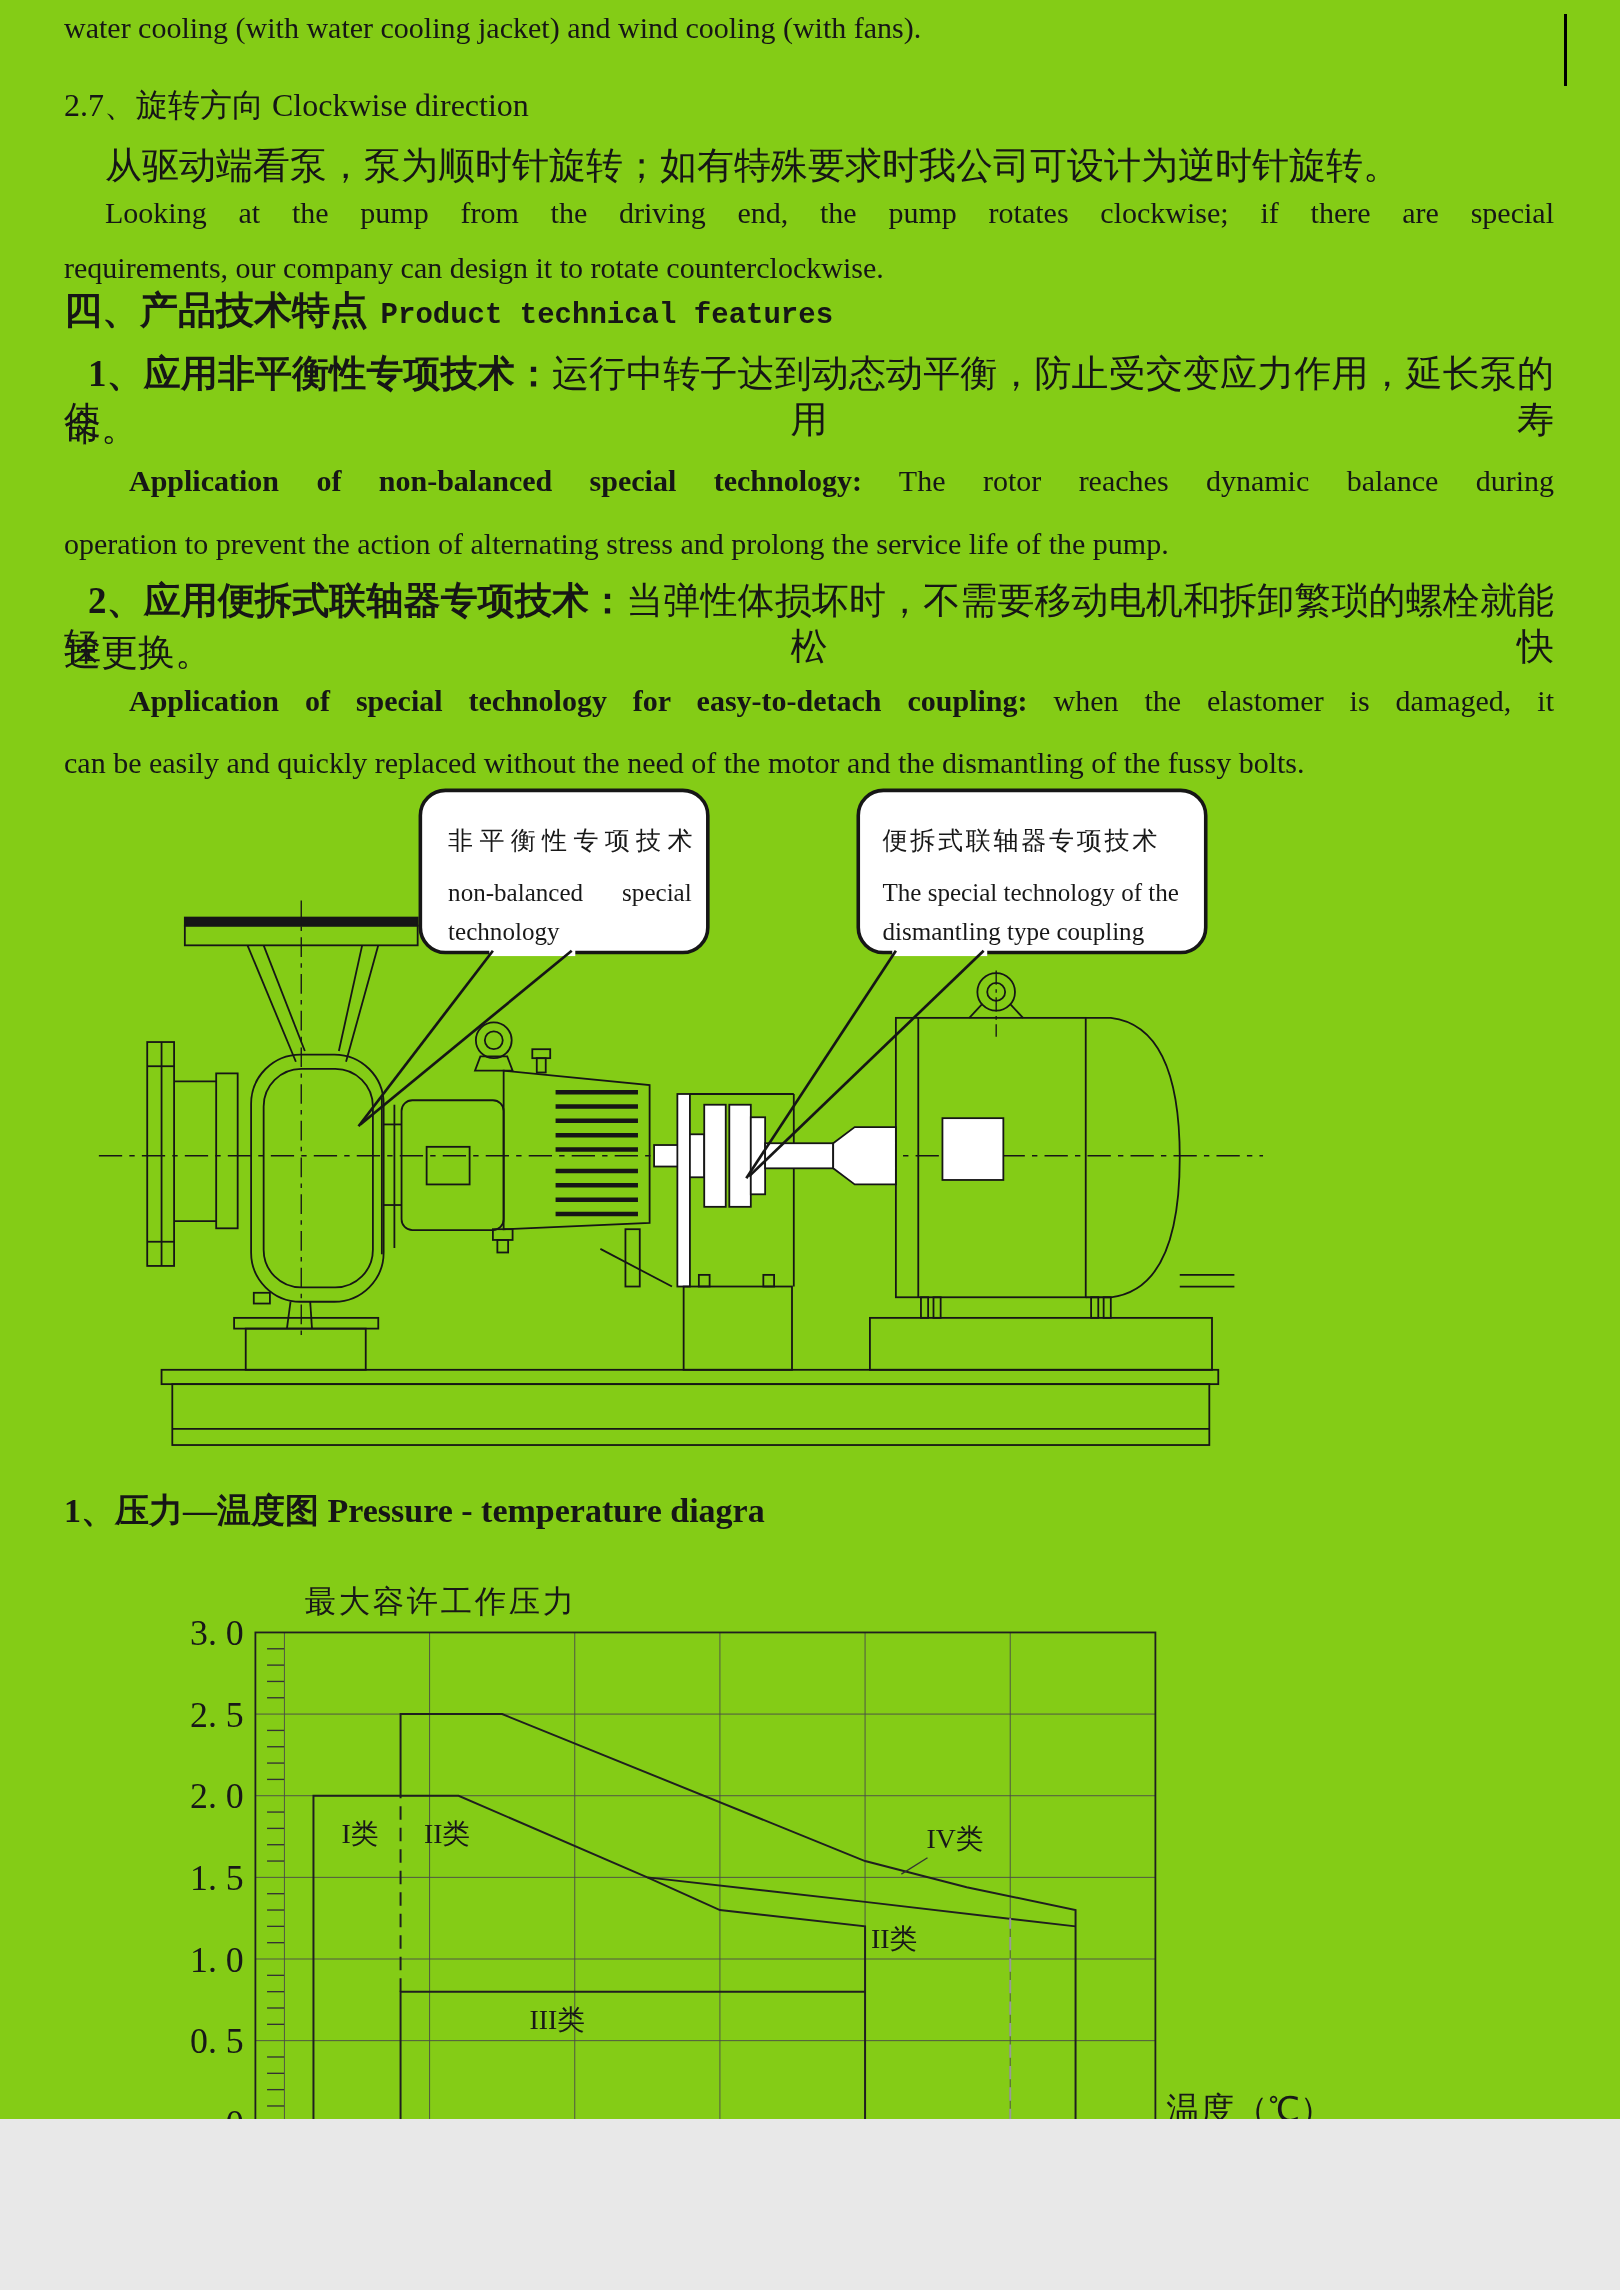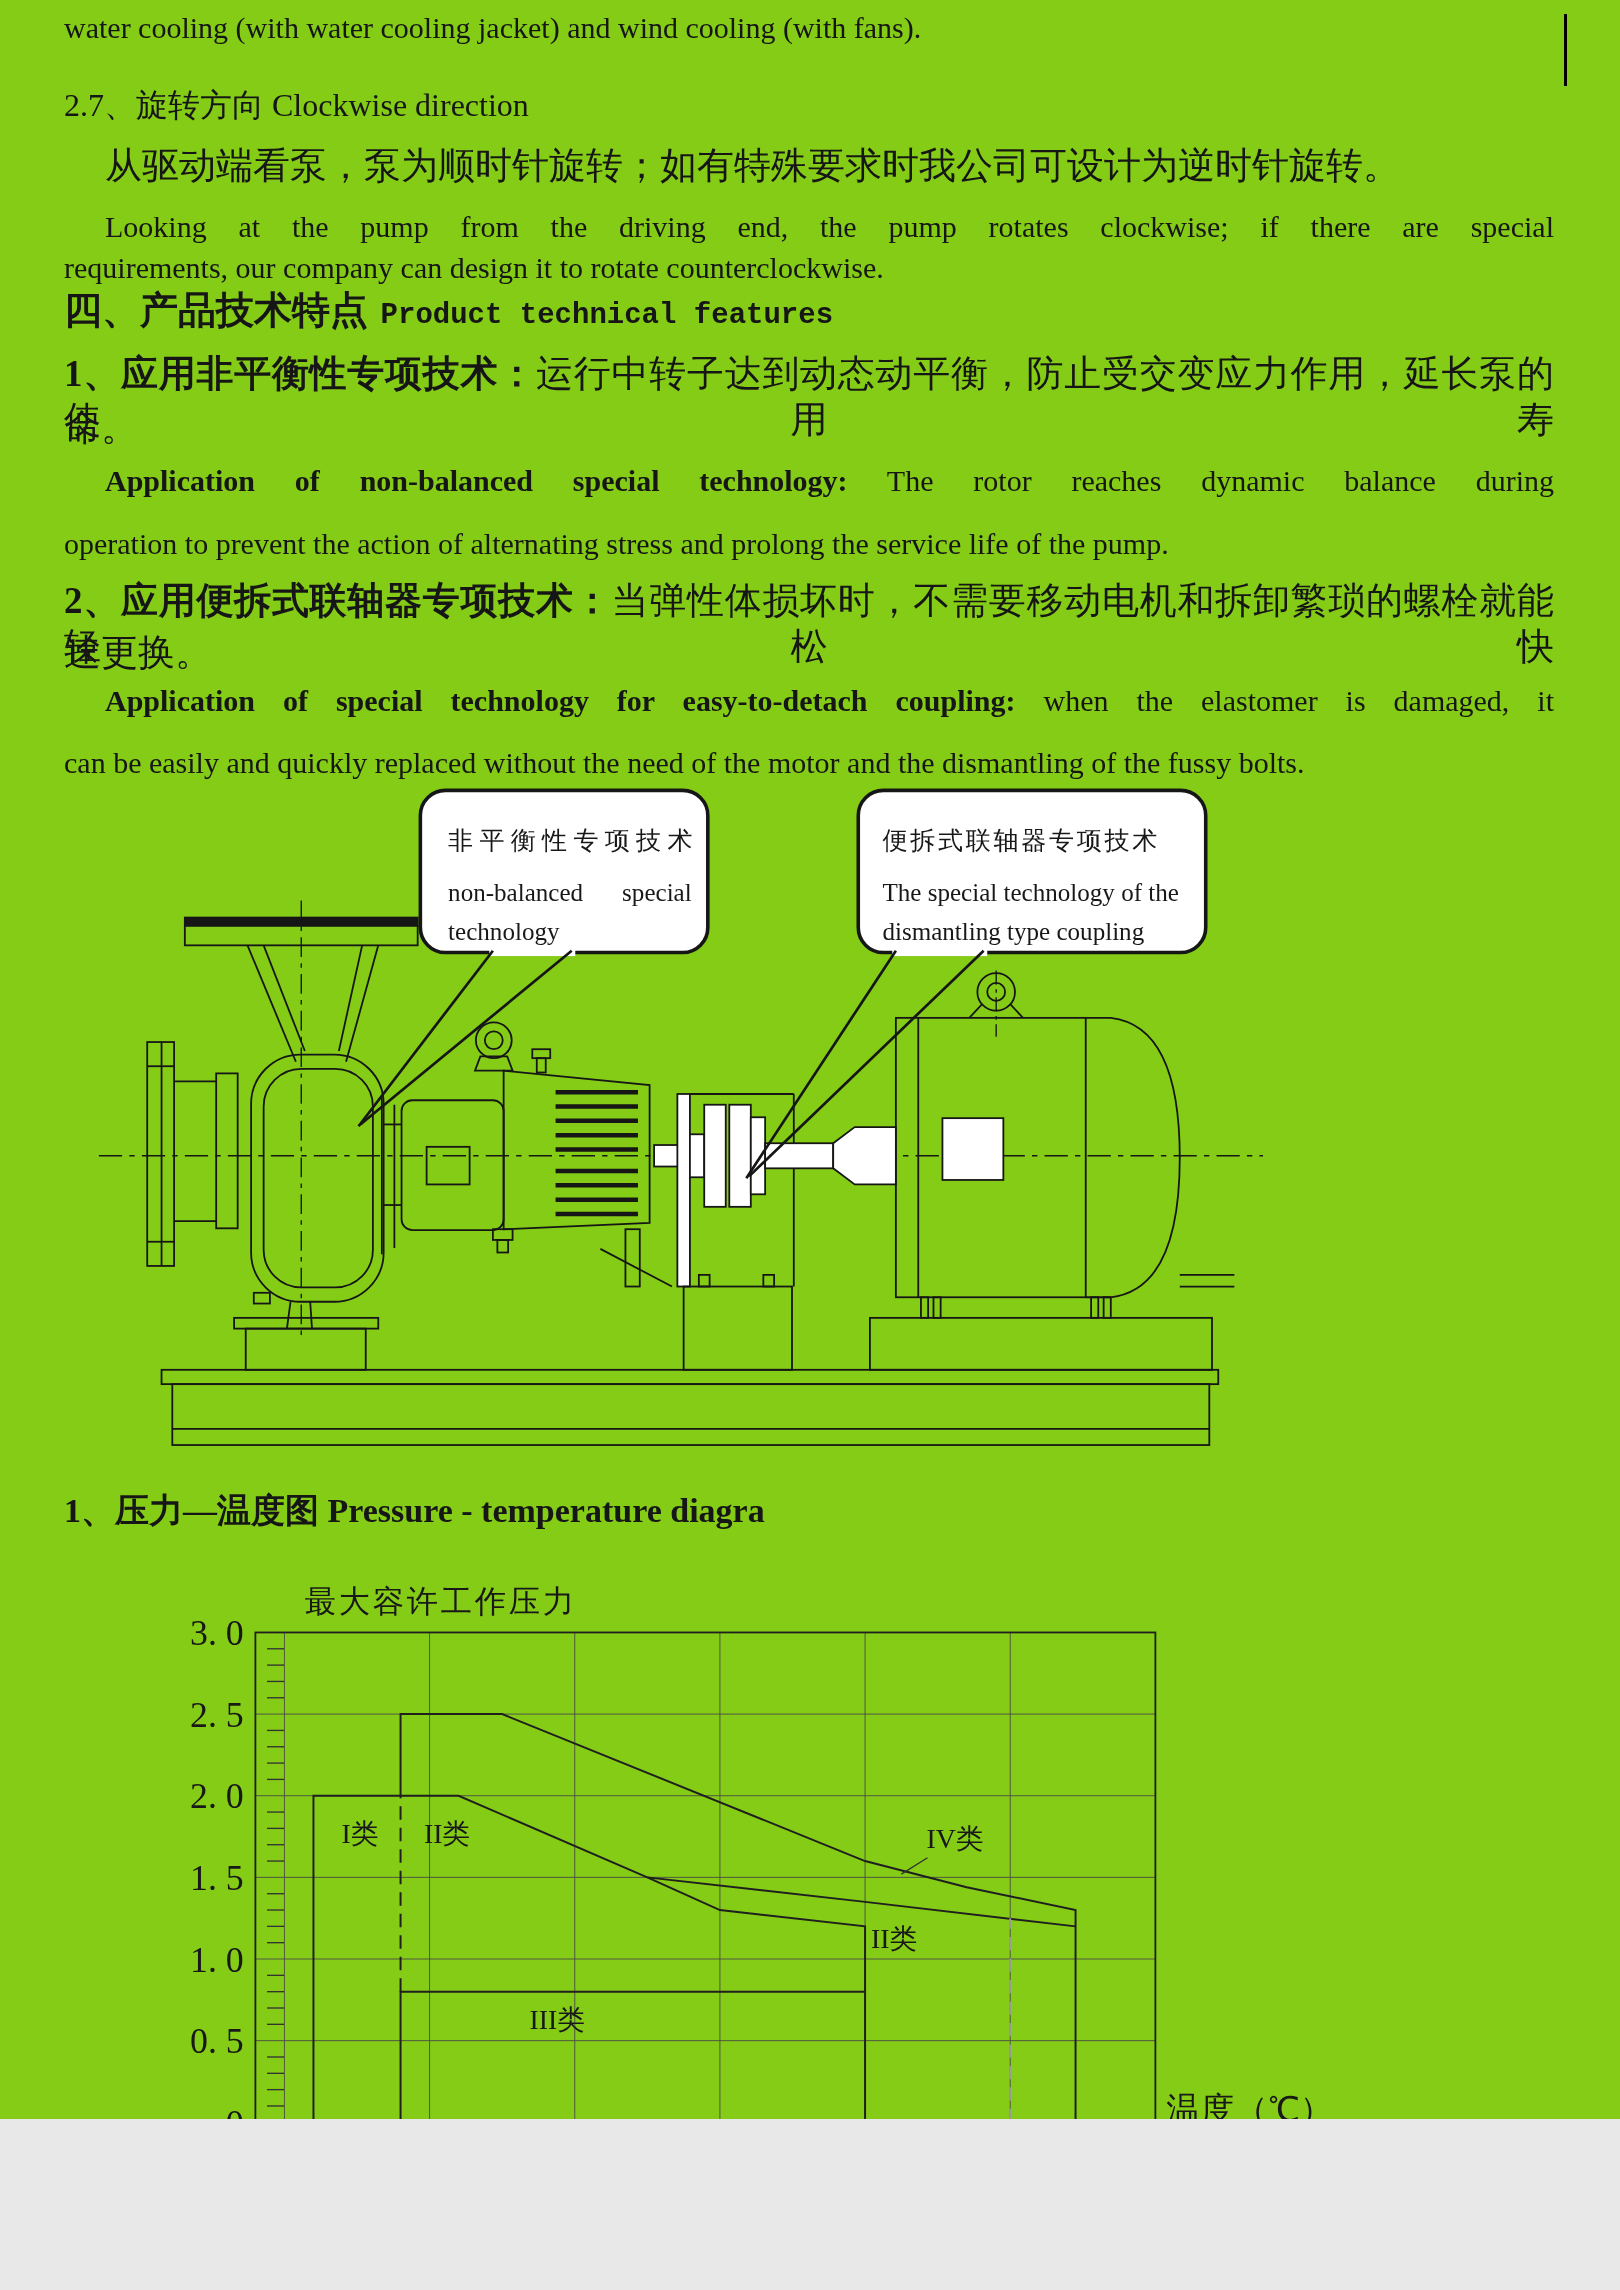--- a/index.html
+++ b/index.html
@@ -3,38 +3,38 @@
 <meta charset="utf-8">
 <style>
   html,body{margin:0;padding:0;background:#e8e8e8;}
   .page{position:relative;width:1620px;height:2119px;background:#84cc16;overflow:hidden;
         font-family:"Liberation Serif",serif;color:#161616;}
   .ln{position:absolute;left:64px;right:66px;}
   .en{font-size:30px;line-height:1.25;}
   .zh{font-size:37px;line-height:1.25;}
   .j{text-align:justify;text-align-last:justify;}
   .ind{text-indent:41px;}
-  .b{font-weight:700;}
+  .b{font-weight:700;margin-left:24px;}
   .h27{font-size:32px;font-weight:400;}
   .h4zh{font-size:38px;font-weight:700;}
   .h4en{font-size:29px;font-weight:700;font-family:Liberation Mono, monospace;margin-left:9px;}
   .h3{font-size:34px;font-weight:700;}
   svg{position:absolute;}
   svg text{font-family:"Liberation Serif",serif;fill:#181818;}
   .artifact{position:absolute;background:#000;}
 </style>
 </head>
 <body>
 
 <div class="page">
 
   <div class="ln en" style="top:9px">water cooling (with water cooling jacket) and wind cooling (with fans).</div>
   <div class="ln h27" style="top:84px">2.7、旋转方向  Clockwise direction</div>
   <div class="ln zh ind" style="top:143px">从驱动端看泵，泵为顺时针旋转；如有特殊要求时我公司可设计为逆时针旋转。</div>
-  <div class="ln en j ind" style="top:208px">Looking at the pump from the driving end, the pump rotates clockwise; if there are special</div>
+  <div class="ln en j ind" style="top:194px">Looking at the pump from the driving end, the pump rotates clockwise; if there are special</div>
   <div class="ln en" style="top:249px">requirements, our company can design it to rotate counterclockwise.</div>
 
   <div class="ln" style="top:285px"><span class="h4zh">四、产品技术特点</span> <span class="h4en">Product technical features</span></div>
 
   <div class="ln zh j" style="top:351px"><span class="b">1、应用非平衡性专项技术：</span><span>运行中转子达到动态动平衡，防止受交变应力作用，延长泵的使用寿</span></div>
   <div class="ln zh" style="top:405px">命。</div>
   <div class="ln en j ind" style="top:462px"><span class="b">Application of non-balanced special technology:</span><span> The rotor reaches dynamic balance during</span></div>
   <div class="ln en" style="top:525px">operation to prevent the action of alternating stress and prolong the service life of the pump.</div>
 
   <div class="ln zh j" style="top:578px"><span class="b">2、应用便拆式联轴器专项技术：</span><span>当弹性体损坏时，不需要移动电机和拆卸繁琐的螺栓就能轻松快</span></div>

